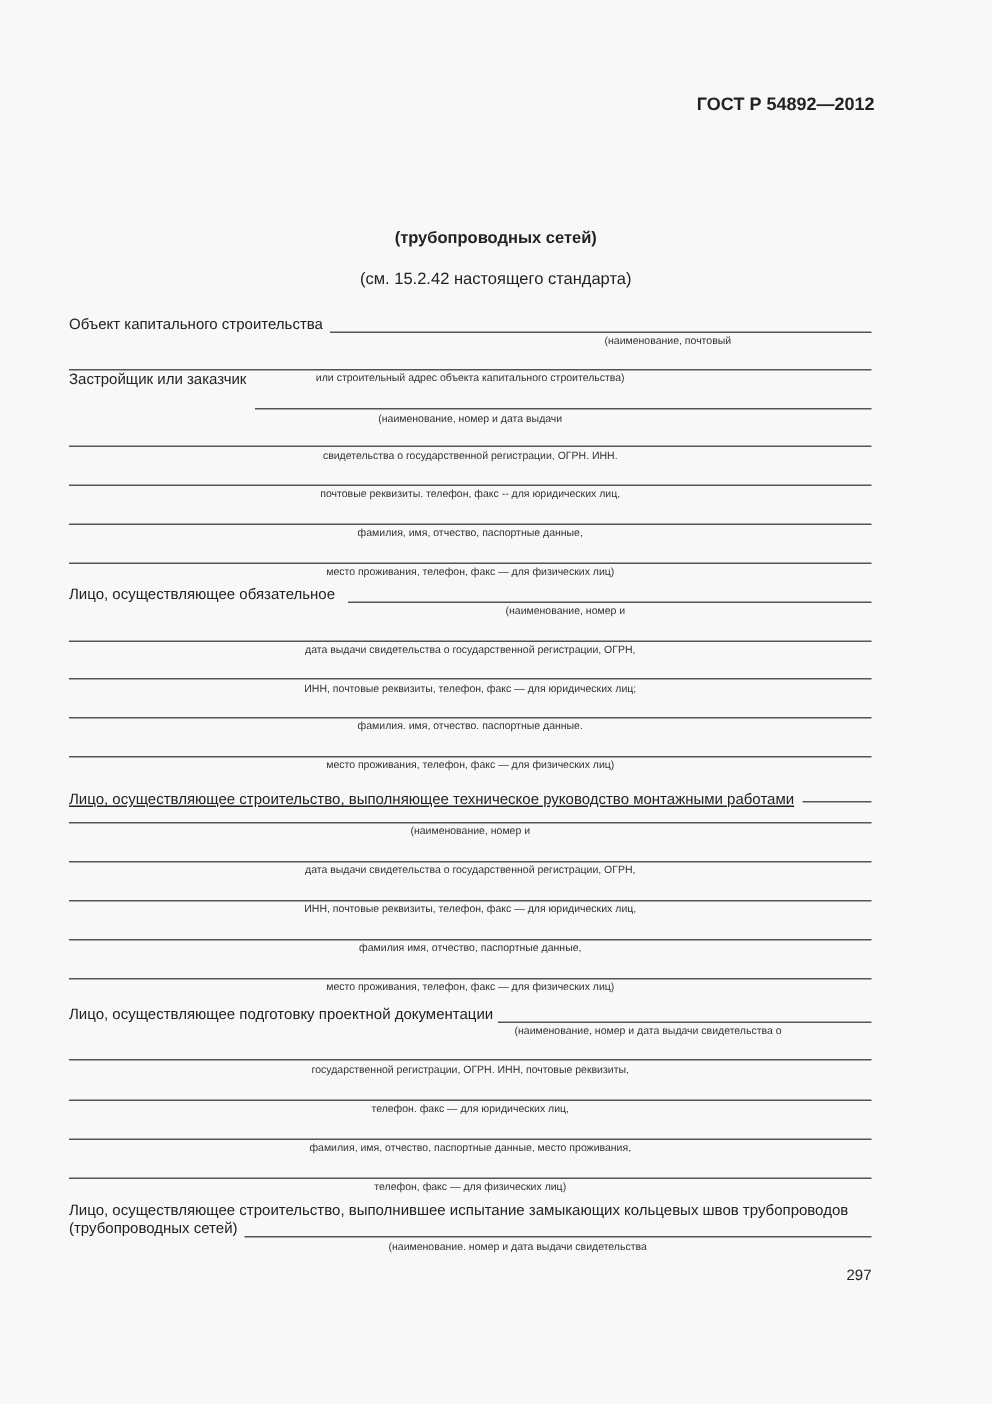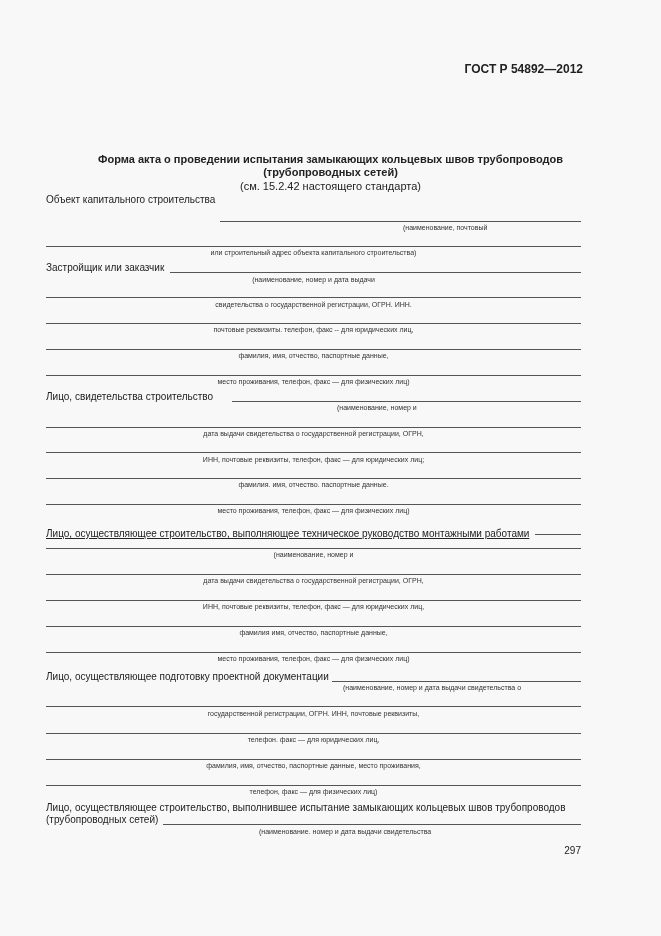--- a/index.html
+++ b/index.html
@@ -21,44 +21,43 @@
 </style>
 </head>
 <body>
 
 <div class="abs gost">ГОСТ Р 54892—2012</div>
 
 <div class="abs center app">
 </div>
 
 <div class="abs center title">
-  <div>Форма акта о проведении испытания замыкающих кольцевых швов трубопроводов</div>
   <div>(трубопроводных сетей)</div>
 </div>
 <div class="abs center subtitle">(см. 15.2.42 настоящего стандарта)</div>
 
-<div class="abs label" style="top:194px;">Объект капитального строительства</div>
+<div class="abs label" style="top:211px;">Объект капитального строительства</div>
 <div class="abs line" style="left:220px;top:221px;"></div>
 <div class="abs hint-r" style="left:403px;top:224px;">(наименование, почтовый</div>
 <div class="abs line" style="top:246px;"></div>
 <div class="abs hint" style="top:249px;">или строительный адрес объекта капитального строительства)</div>
 
-<div class="abs label" style="top:262px;">Застройщик или заказчик</div>
+<div class="abs label" style="top:248px;">Застройщик или заказчик</div>
 <div class="abs line" style="left:170px;top:272px;"></div>
 <div class="abs hint" style="top:276px;">(наименование, номер и дата выдачи</div>
 <div class="abs line" style="top:297px;"></div>
 <div class="abs hint" style="top:301px;">свидетельства о государственной регистрации, ОГРН. ИНН.</div>
 <div class="abs line" style="top:323px;"></div>
 <div class="abs hint" style="top:326px;">почтовые реквизиты. телефон, факс -- для юридических лиц,</div>
 <div class="abs line" style="top:349px;"></div>
 <div class="abs hint" style="top:352px;">фамилия, имя, отчество, паспортные данные,</div>
 <div class="abs line" style="top:375px;"></div>
 <div class="abs hint" style="top:378px;">место проживания, телефон, факс — для физических лиц)</div>
 
-<div class="abs label" style="top:391px;">Лицо, свидетельства строительство</div>
+<div class="abs label" style="top:391px;">Лицо, осуществляющее обязательное</div>
 <div class="abs line" style="left:232px;top:401px;"></div>
 <div class="abs hint-r" style="left:337px;top:404px;">(наименование, номер и</div>
 <div class="abs line" style="top:427px;"></div>
 <div class="abs hint" style="top:430px;">дата выдачи свидетельства о государственной регистрации, ОГРН,</div>
 <div class="abs line" style="top:452px;"></div>
 <div class="abs hint" style="top:456px;">ИНН, почтовые реквизиты, телефон, факс — для юридических лиц;</div>
 <div class="abs line" style="top:478px;"></div>
 <div class="abs hint" style="top:481px;">фамилия. имя, отчество. паспортные данные.</div>
 <div class="abs line" style="top:504px;"></div>
 <div class="abs hint" style="top:507px;">место проживания, телефон, факс — для физических лиц)</div>

